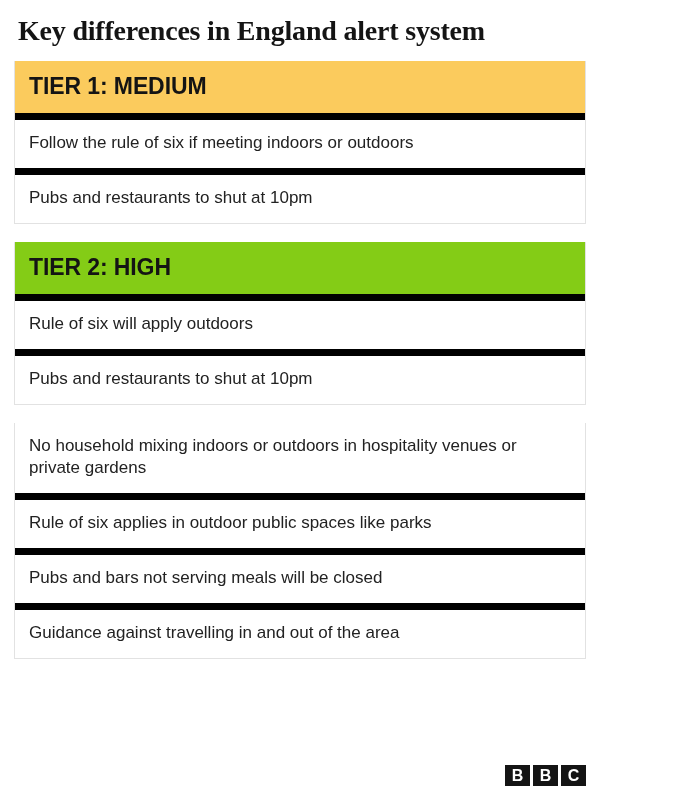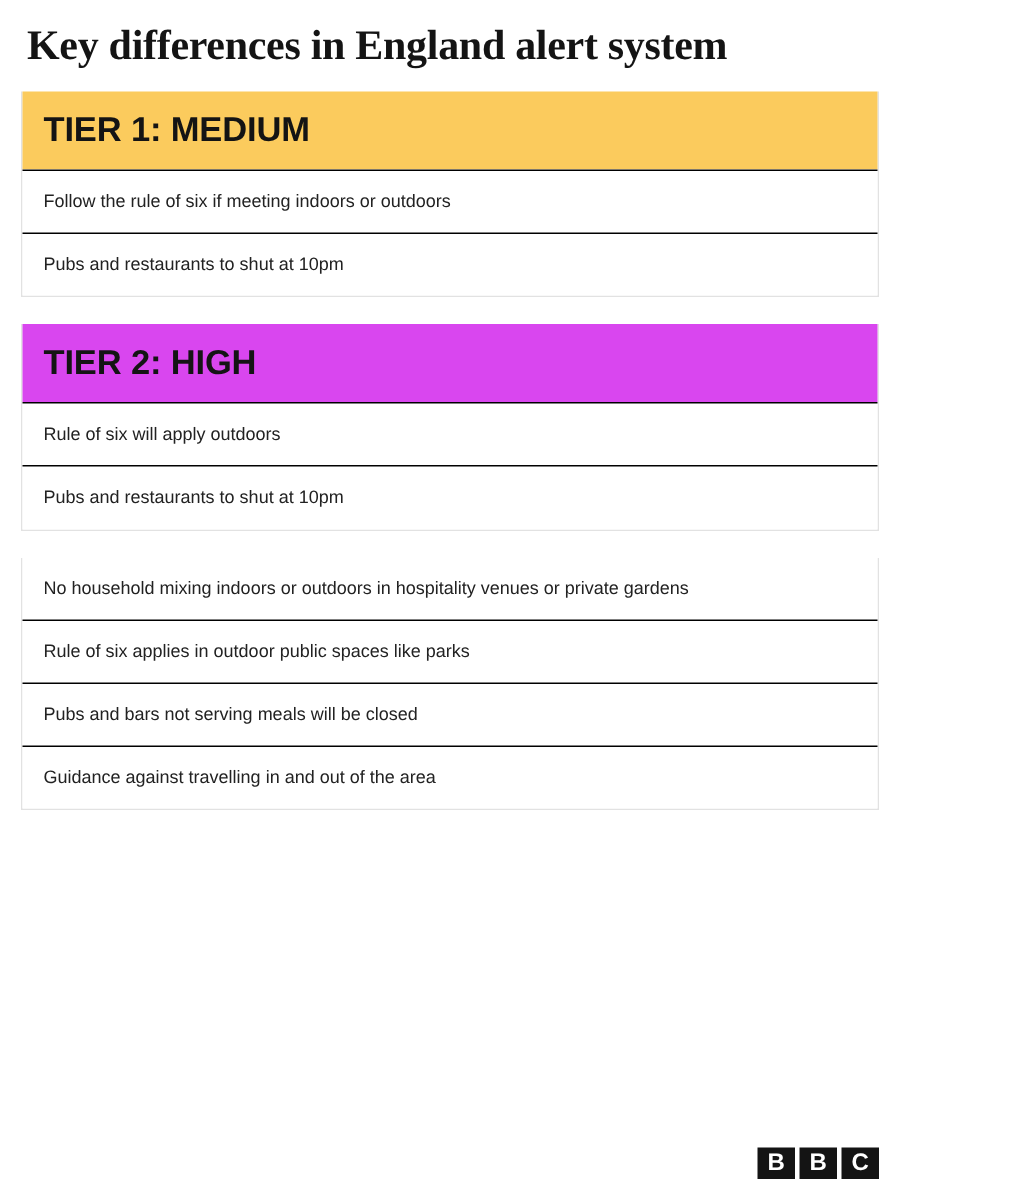--- a/index.html
+++ b/index.html
@@ -51,24 +51,24 @@
     white-space: nowrap;
   }
   .tier-header .tier-note {
     font-size: 15.5px;
     font-weight: bold;
     color: #141414;
     white-space: nowrap;
     padding-left: 14px;
   }
   .measure {
-    font-size: 12px;
+    font-size: 17px;
     color: #222222;
     padding: 12px 14px 13px 14px;
-    border-top: 1px solid #000000;
+    border-top: 7px solid #000000;
     line-height: 1.35;
     background: #ffffff;
     box-sizing: border-box;
   }
   .measure:first-of-type {
     border-top: none;
   }
   .footer {
     position: absolute;
     right: 14px;
@@ -100,21 +100,21 @@
   <div class="tier-block">
     <div class="tier-header" style="background:#fbcb5d">
       <span class="tier-label">TIER 1: MEDIUM</span>
       <span class="tier-note"></span>
     </div>
     <div class="measure">Follow the rule of six if meeting indoors or outdoors</div>
     <div class="measure">Pubs and restaurants to shut at 10pm</div>
   </div>
 
   <div class="tier-block">
-    <div class="tier-header" style="background:#d946ef">
+    <div class="tier-header" style="background:#84cc16">
       <span class="tier-label">TIER 2: HIGH</span>
       <span class="tier-note"></span>
     </div>
     <div class="measure">Rule of six will apply outdoors</div>
     <div class="measure">Pubs and restaurants to shut at 10pm</div>
   </div>
 
   <div class="tier-block">
     <div class="measure">No household mixing indoors or outdoors in hospitality venues or private gardens</div>
     <div class="measure">Rule of six applies in outdoor public spaces like parks</div>

